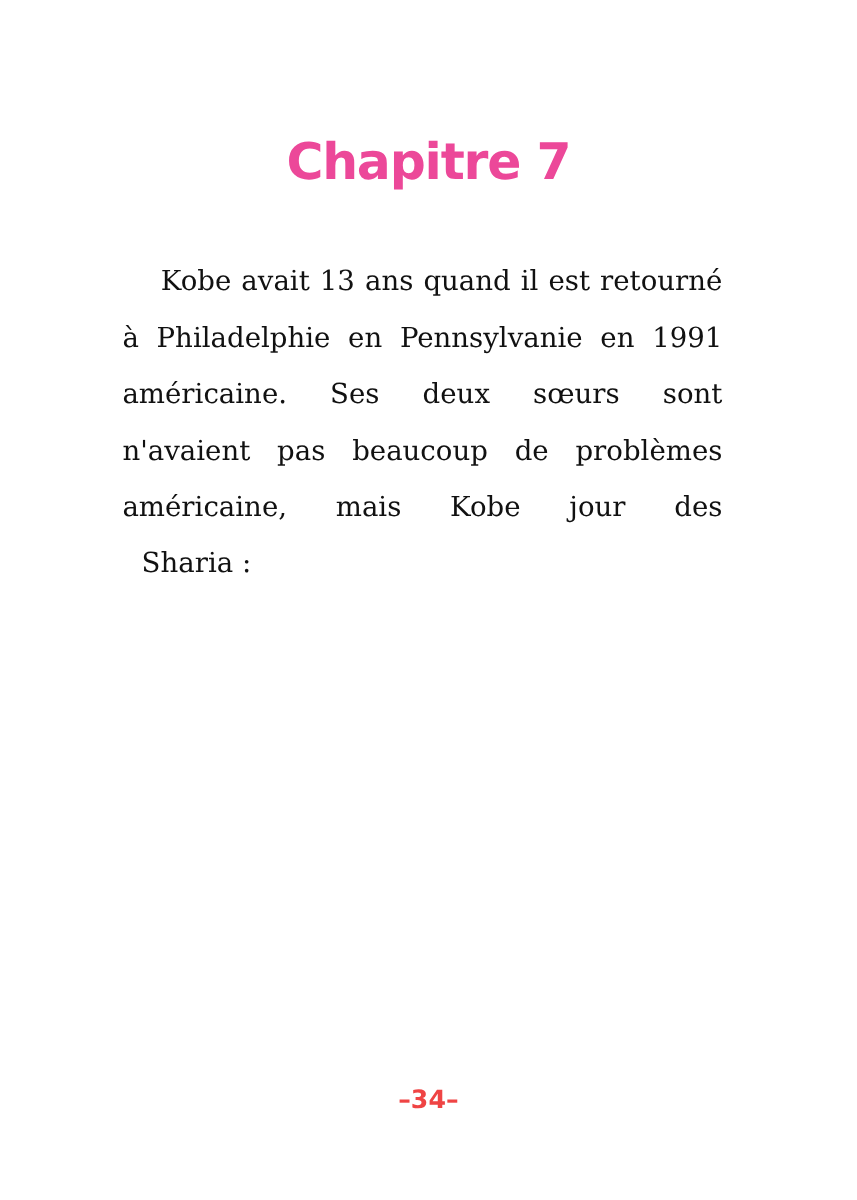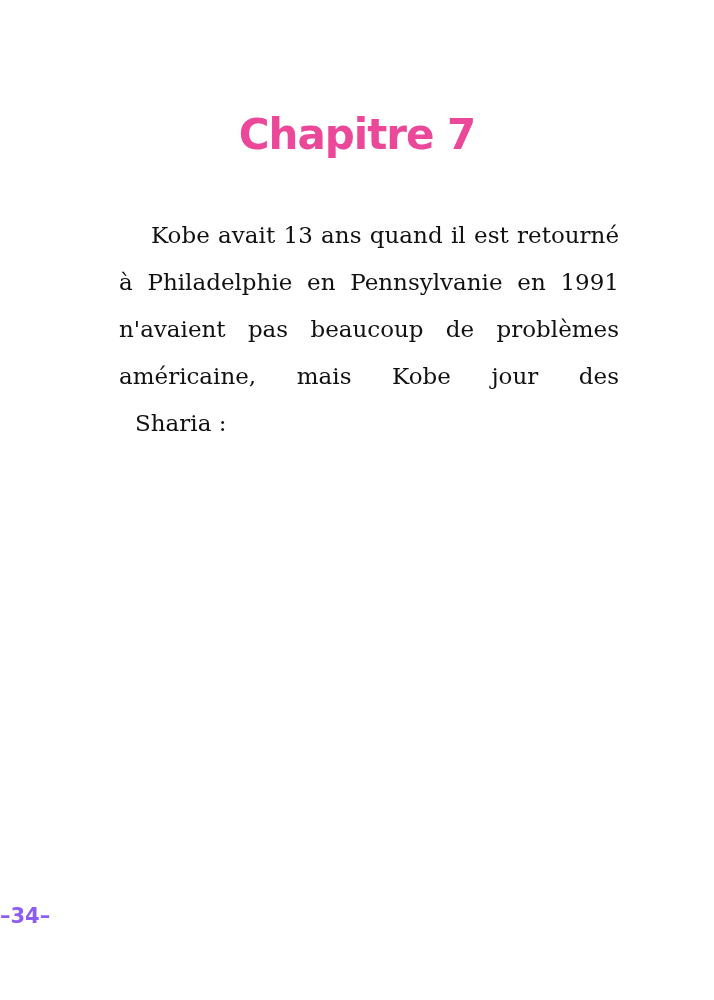--- a/index.html
+++ b/index.html
@@ -3,38 +3,39 @@
 <meta charset="utf-8">
 <style>
   html, body { margin:0; padding:0; background:#ffffff; }
   body { width:714px; height:1000px; position:relative; overflow:hidden; color:#111; }
   .title {
     position:absolute; top:110px; left:0; width:714px; text-align:center;
     font-family:"DejaVu Sans", sans-serif; font-weight:bold; font-size:42px;
     letter-spacing:-1px; color:#ec4899;
   }
   .body-text {
-    position:absolute; top:212px; left:119px; width:500px;
+    position:absolute; top:212px; left:102px; width:500px;
     font-family:"DejaVu Serif", serif; font-size:23px; line-height:47px;
     text-align:justify; color:#111;
   }
   .line { display:block; text-align:justify; text-align-last:justify; white-space:nowrap; height:47px; }
   .line.first { padding-left:32px; }
   .line.last { text-align-last:left;margin-left:16px; }
   .page-number {
-    position:absolute; top:904px; left:0; width:714px; 
-    font-family:"DejaVu Sans", sans-serif; font-weight:bold; font-size:21px; color:#8b5cf6;
+    position:absolute; top:904px; left:0; width:714px; text-align:center;
+    font-family:"DejaVu Sans", sans-serif; font-weight:bold; font-size:21px; color:#ef4444;
   }
 </style>
 </head>
 <body>
 
 <div class="title">Chapitre 7</div>
 
 <div class="body-text">
   <div class="line first">Kobe avait 13 ans quand il est retourné</div>
   <div class="line">à Philadelphie en Pennsylvanie en 1991</div>
+  <div class="line">américaine. Ses deux sœurs sont</div>
   <div class="line">n'avaient pas beaucoup de problèmes</div>
   <div class="line">américaine, mais Kobe jour des</div>
   <div class="line last">Sharia :</div>
 </div>
 
 <div class="page-number">–34–</div>
 
 </body></html>

